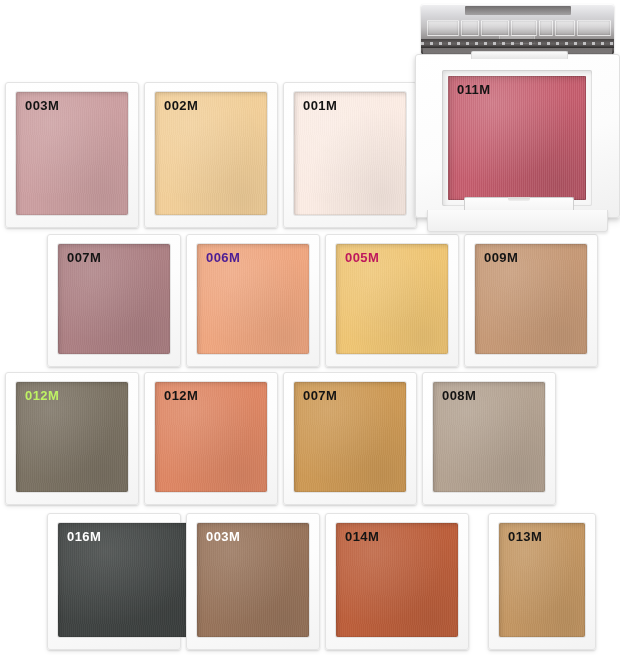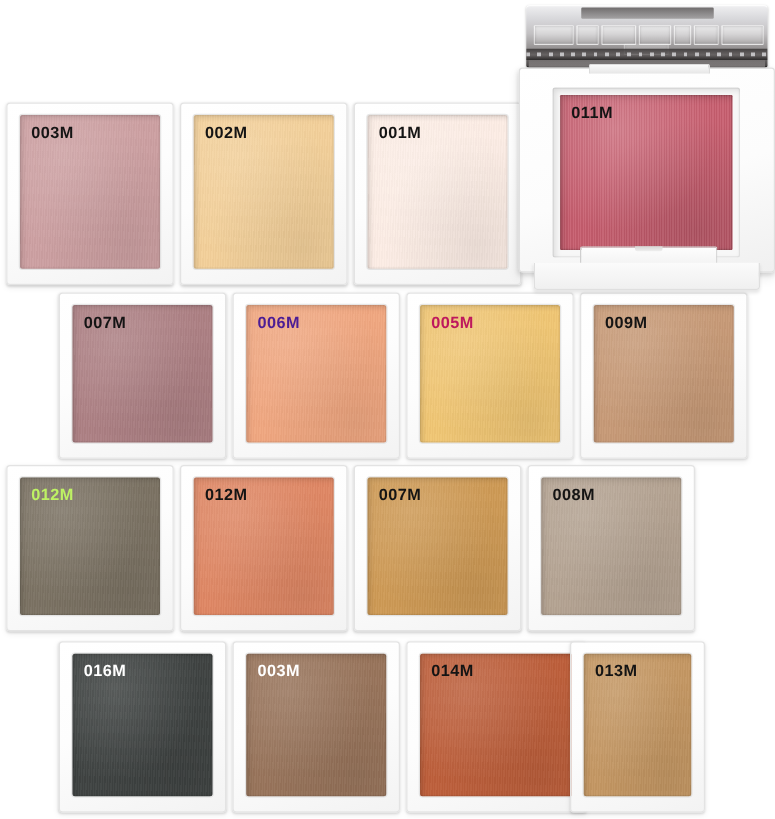--- a/index.html
+++ b/index.html
@@ -288,35 +288,35 @@
         <div class="inner" style="background: rgb(206, 154, 85);">
           <span class="label dark" style="color: rgb(20, 20, 20);">007M</span>
         </div>
       </div>
       <div class="pan" style="left: 422px; top: 372px; width: 134px; height: 133px;">
         <div class="inner" style="background: rgb(180, 163, 146);">
           <span class="label dark" style="color: rgb(20, 20, 20);">008M</span>
         </div>
       </div>
       <div class="pan" style="left: 47px; top: 513px; width: 134px; height: 137px;">
-        <div class="inner" style="background: rgb(63, 67, 66);">
+        <div class="inner" style="background: rgb(63, 67, 66); padding-left: 45px;">
           <span class="label light" style="color: rgb(255, 255, 255);">016M</span>
         </div>
       </div>
       <div class="pan" style="left: 186px; top: 513px; width: 134px; height: 137px;">
         <div class="inner" style="background: rgb(152, 116, 91);">
           <span class="label light" style="color: rgb(255, 255, 255);">003M</span>
         </div>
       </div>
       <div class="pan" style="left: 325px; top: 513px; width: 144px; height: 137px;">
         <div class="inner" style="background: rgb(189, 95, 59);">
           <span class="label dark" style="color: rgb(20, 20, 20);">014M</span>
         </div>
       </div>
-      <div class="pan" style="left: 456px; top: 513px; width: 108px; height: 137px;">
+      <div class="pan" style="left: 488px; top: 513px; width: 108px; height: 137px;">
         <div class="inner" style="background: rgb(196, 151, 99);">
           <span class="label dark" style="color: rgb(20, 20, 20);">013M</span>
         </div>
       </div>
     </div>
 
   <div id="compact">
 
     <div class="compact-lid">
       <div class="lid-top-bar"></div>

